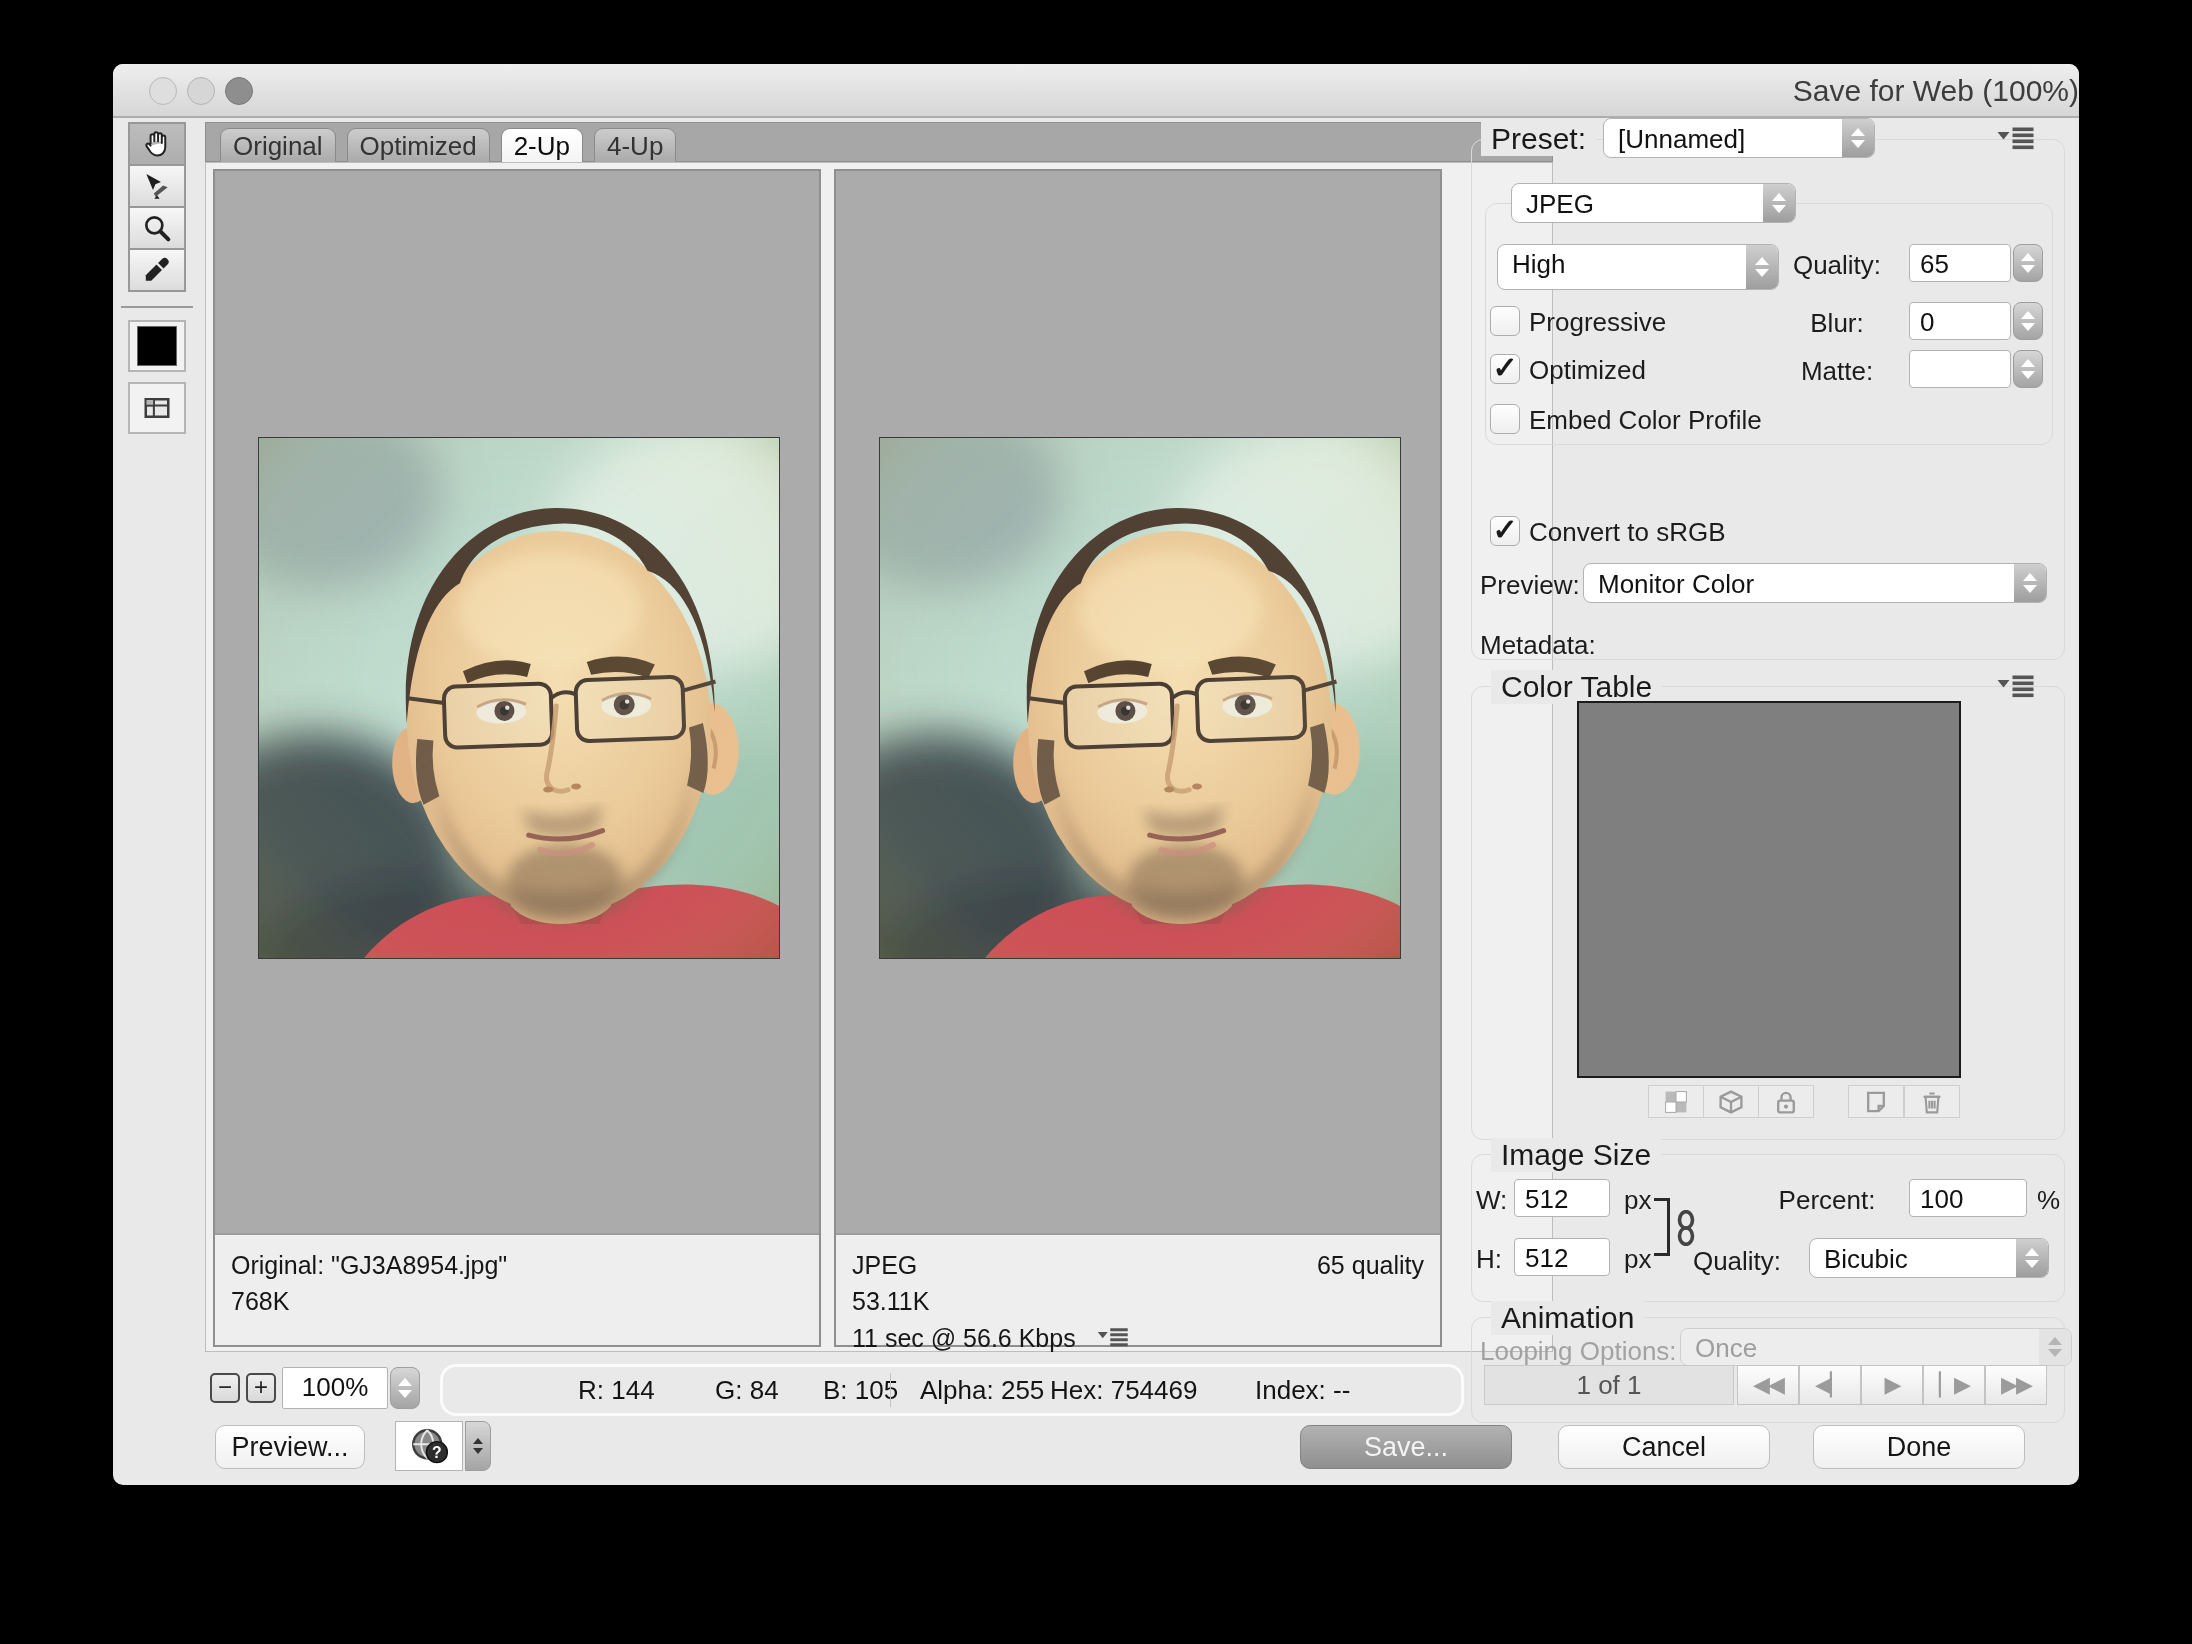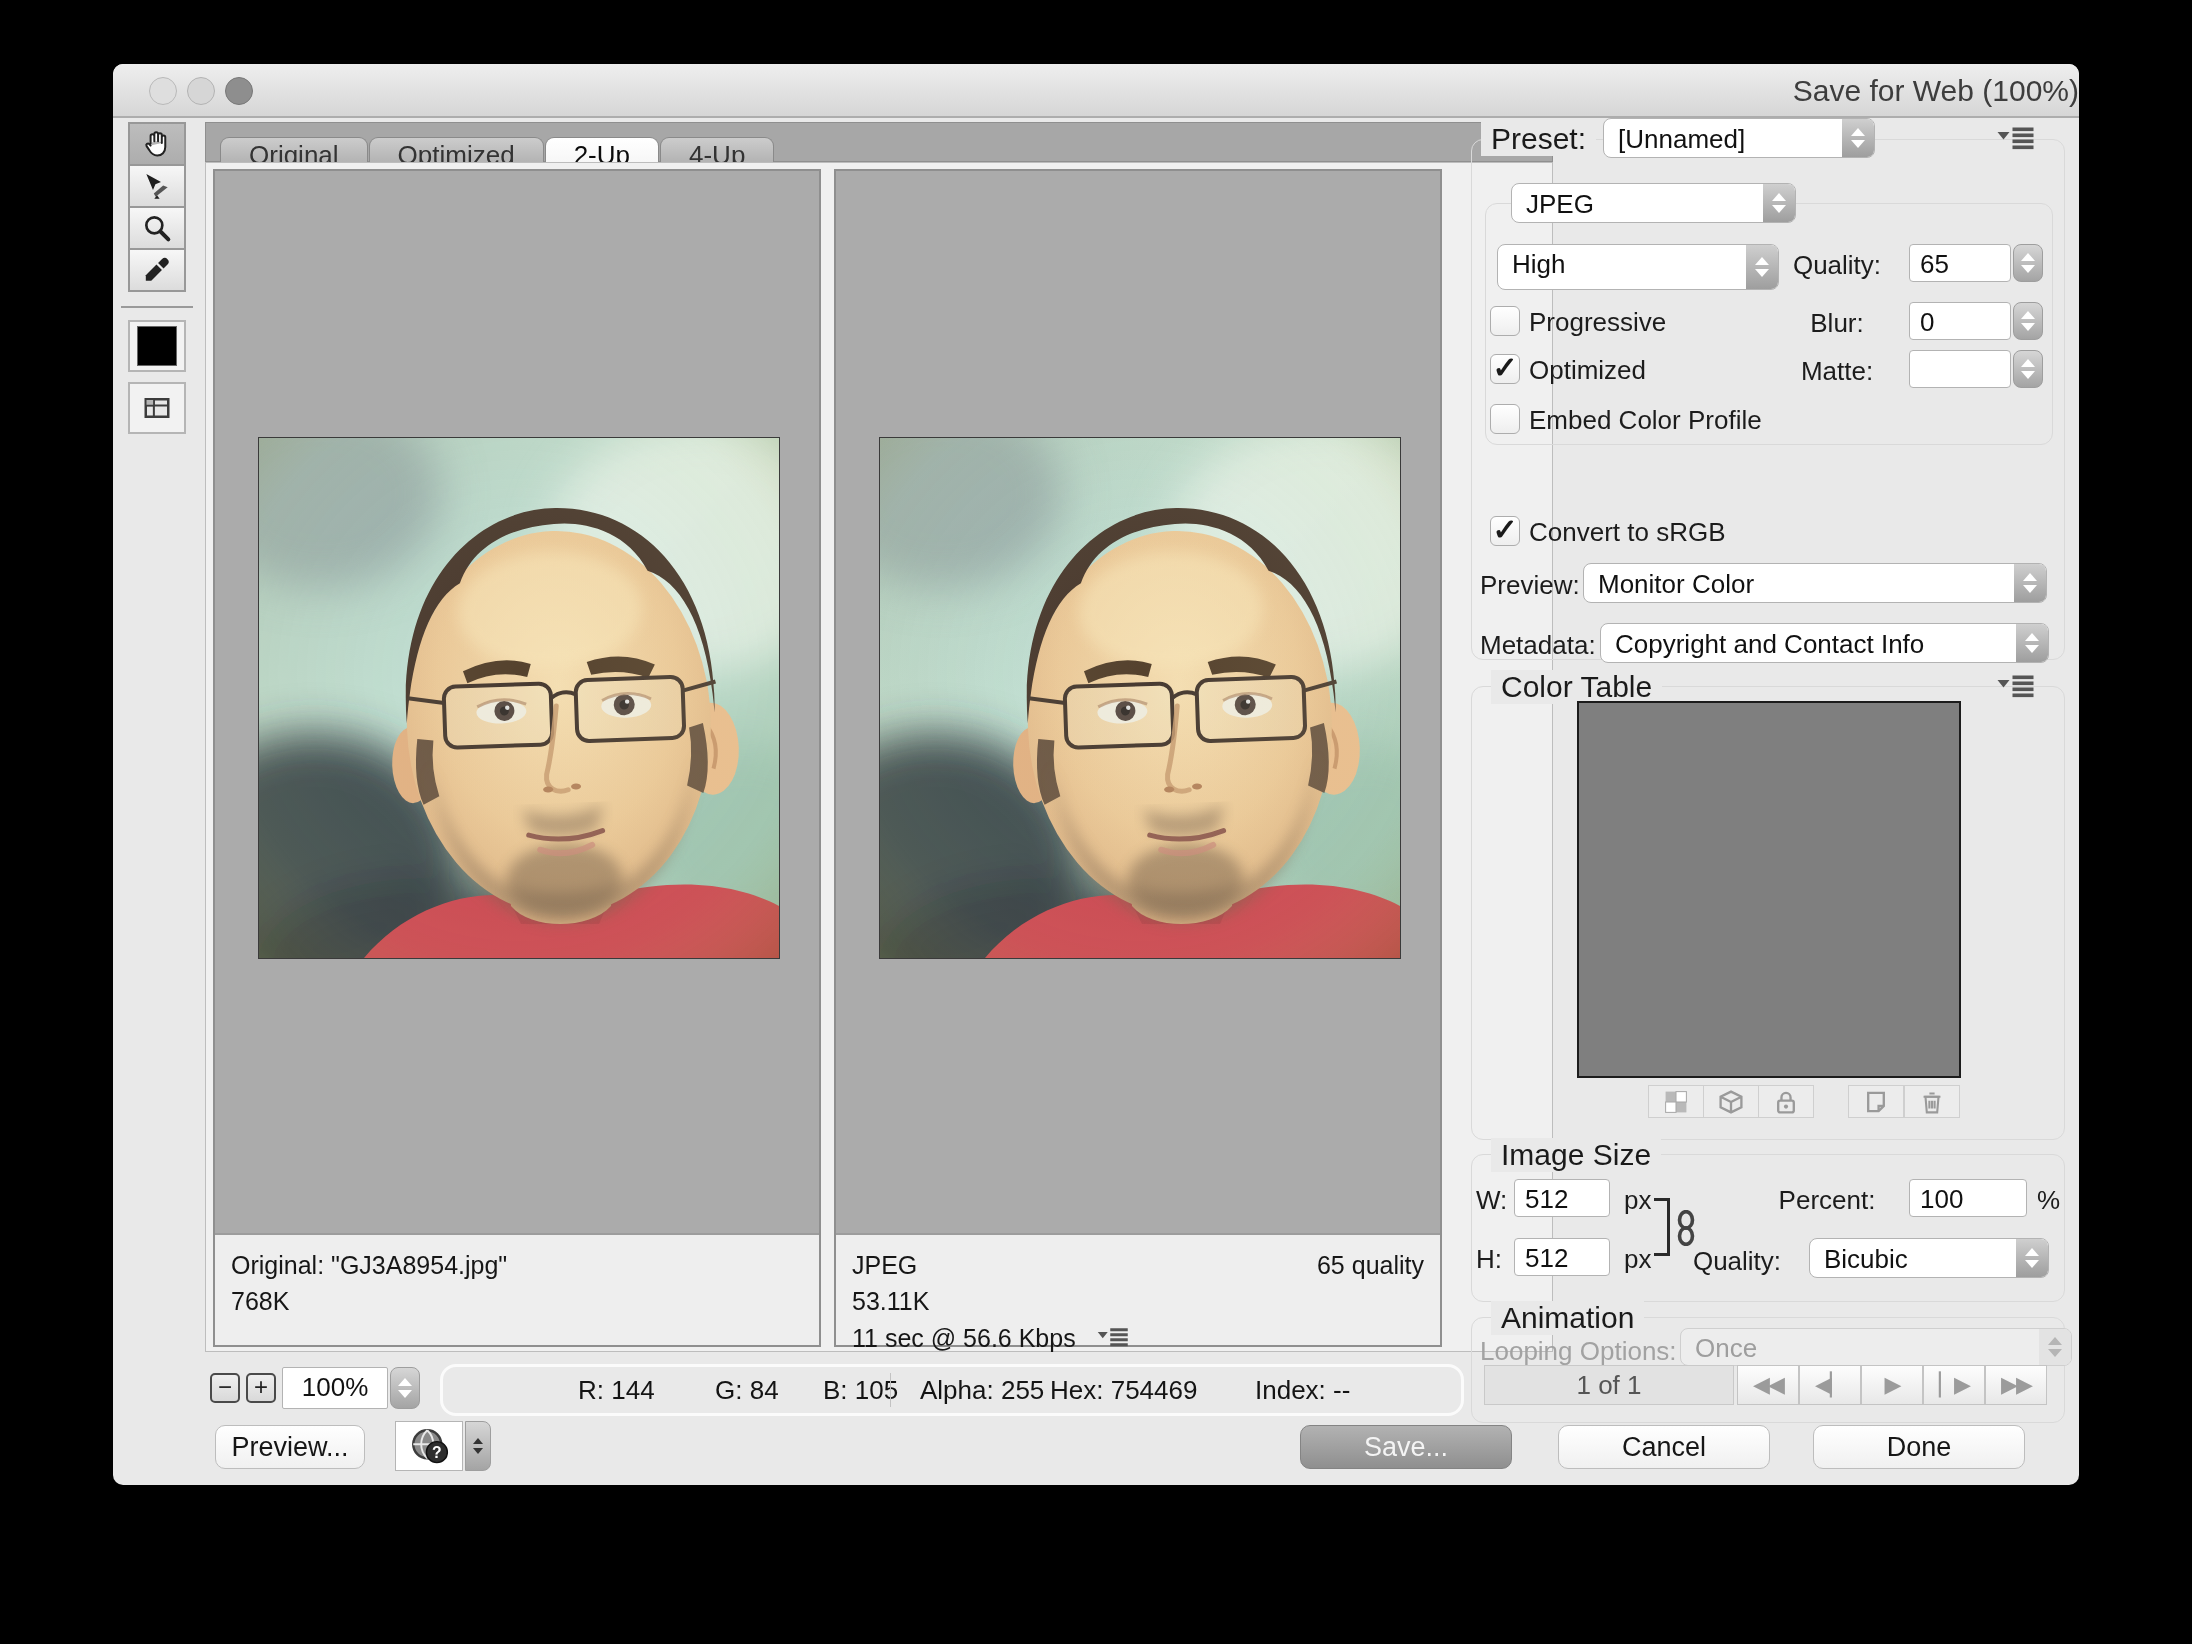--- a/index.html
+++ b/index.html
@@ -21,23 +21,23 @@
     border:2px solid #989898;background:linear-gradient(#f7f7f7,#dcdcdc);
     display:flex;align-items:center;justify-content:center;}
   .tool.active{background:linear-gradient(#bdbdbd,#adadad);}
   .tool svg{width:32px;height:32px;}
   .tooldiv{position:absolute;left:8px;width:72px;height:2px;background:#9a9a9a;}
   .toolsq{position:absolute;left:15px;width:58px;height:52px;box-sizing:border-box;
     border:2px solid #b5b5b5;background:#f2f2f2;display:flex;align-items:center;justify-content:center;}
   
   #tabbar{position:absolute;left:92px;top:58px;width:1348px;height:40px;
     background:#a7a7a7;border:1px solid #8f8f8f;box-sizing:border-box;}
-  .tab{position:relative;display:inline-block;height:34px;line-height:34px;margin-right:1px;
-    padding:0 28px;font-size:26px;color:#333;border:1px solid #8a8a8a;border-bottom:none;
-    border-radius:9px 9px 0 0;background:linear-gradient(#cccccc,#a9a9a9);top:14px;}
+  .tab{position:relative;display:inline-block;height:34px;line-height:34px;margin-right:11px;
+    padding:0 12px;font-size:26px;color:#333;border:1px solid #8a8a8a;border-bottom:none;
+    border-radius:9px 9px 0 0;background:linear-gradient(#cccccc,#a9a9a9);top:5px;}
   .tab.active{background:linear-gradient(#ffffff,#f3f3f3);color:#0c0c0c;height:35px;}
   #canvas{position:absolute;left:92px;top:98px;width:1348px;height:1190px;background:#f0f0f0;
     border:1px solid #bdbdbd;box-sizing:border-box;}
   .pane{position:absolute;top:6px;width:608px;height:1178px;box-sizing:border-box;
     border:2px solid #8f8f8f;background:#ababab;}
   .infobar{position:absolute;left:0;bottom:0;width:100%;height:112px;box-sizing:border-box;
     background:#eeeeee;border-top:2px solid #9c9c9c;padding:12px 16px;font-size:25px;color:#161616;line-height:1.45;}
   .photo{position:absolute;left:43px;top:266px;width:520px;height:520px;border:1px solid #3a3a3a;background:#9cc4b5;}
   .mi{width:40px;height:24px;}
   
@@ -324,27 +324,20 @@
   <span class="lbl" style="left:1367px;top:506px">Preview:</span>
   <div class="dd" style="left:1470px;top:499px;width:464px">
     <span class="dd-t">Monitor Color</span>
       <span class="cap">
         <b class="up"></b>
         <b class="dn"></b>
       </span>
   </div>
 
   <span class="lbl" style="left:1367px;top:566px">Metadata:</span>
-  <div class="dd" style="left:1487px;top:559px;width:449px">
-    <span class="dd-t">Copyright and Contact Info</span>
-      <span class="cap">
-        <b class="up"></b>
-        <b class="dn"></b>
-      </span>
-  </div>
 
   <div class="group" style="left:1358px;top:622px;width:592px;height:452px"></div>
   <span class="legend" style="left:1378px;top:606px">Color Table</span>
   <svg class="mi abs" style="left:1884px;top:610px" viewBox="0 0 26 16">
       <polygon points="0,4 8,4 4,9" fill="#555"></polygon>
       <g fill="#555">
         <rect x="10" y="1" width="14" height="2.4"></rect>
         <rect x="10" y="5" width="14" height="2.4"></rect>
         <rect x="10" y="9" width="14" height="2.4"></rect>
         <rect x="10" y="13" width="14" height="2.4"></rect>

